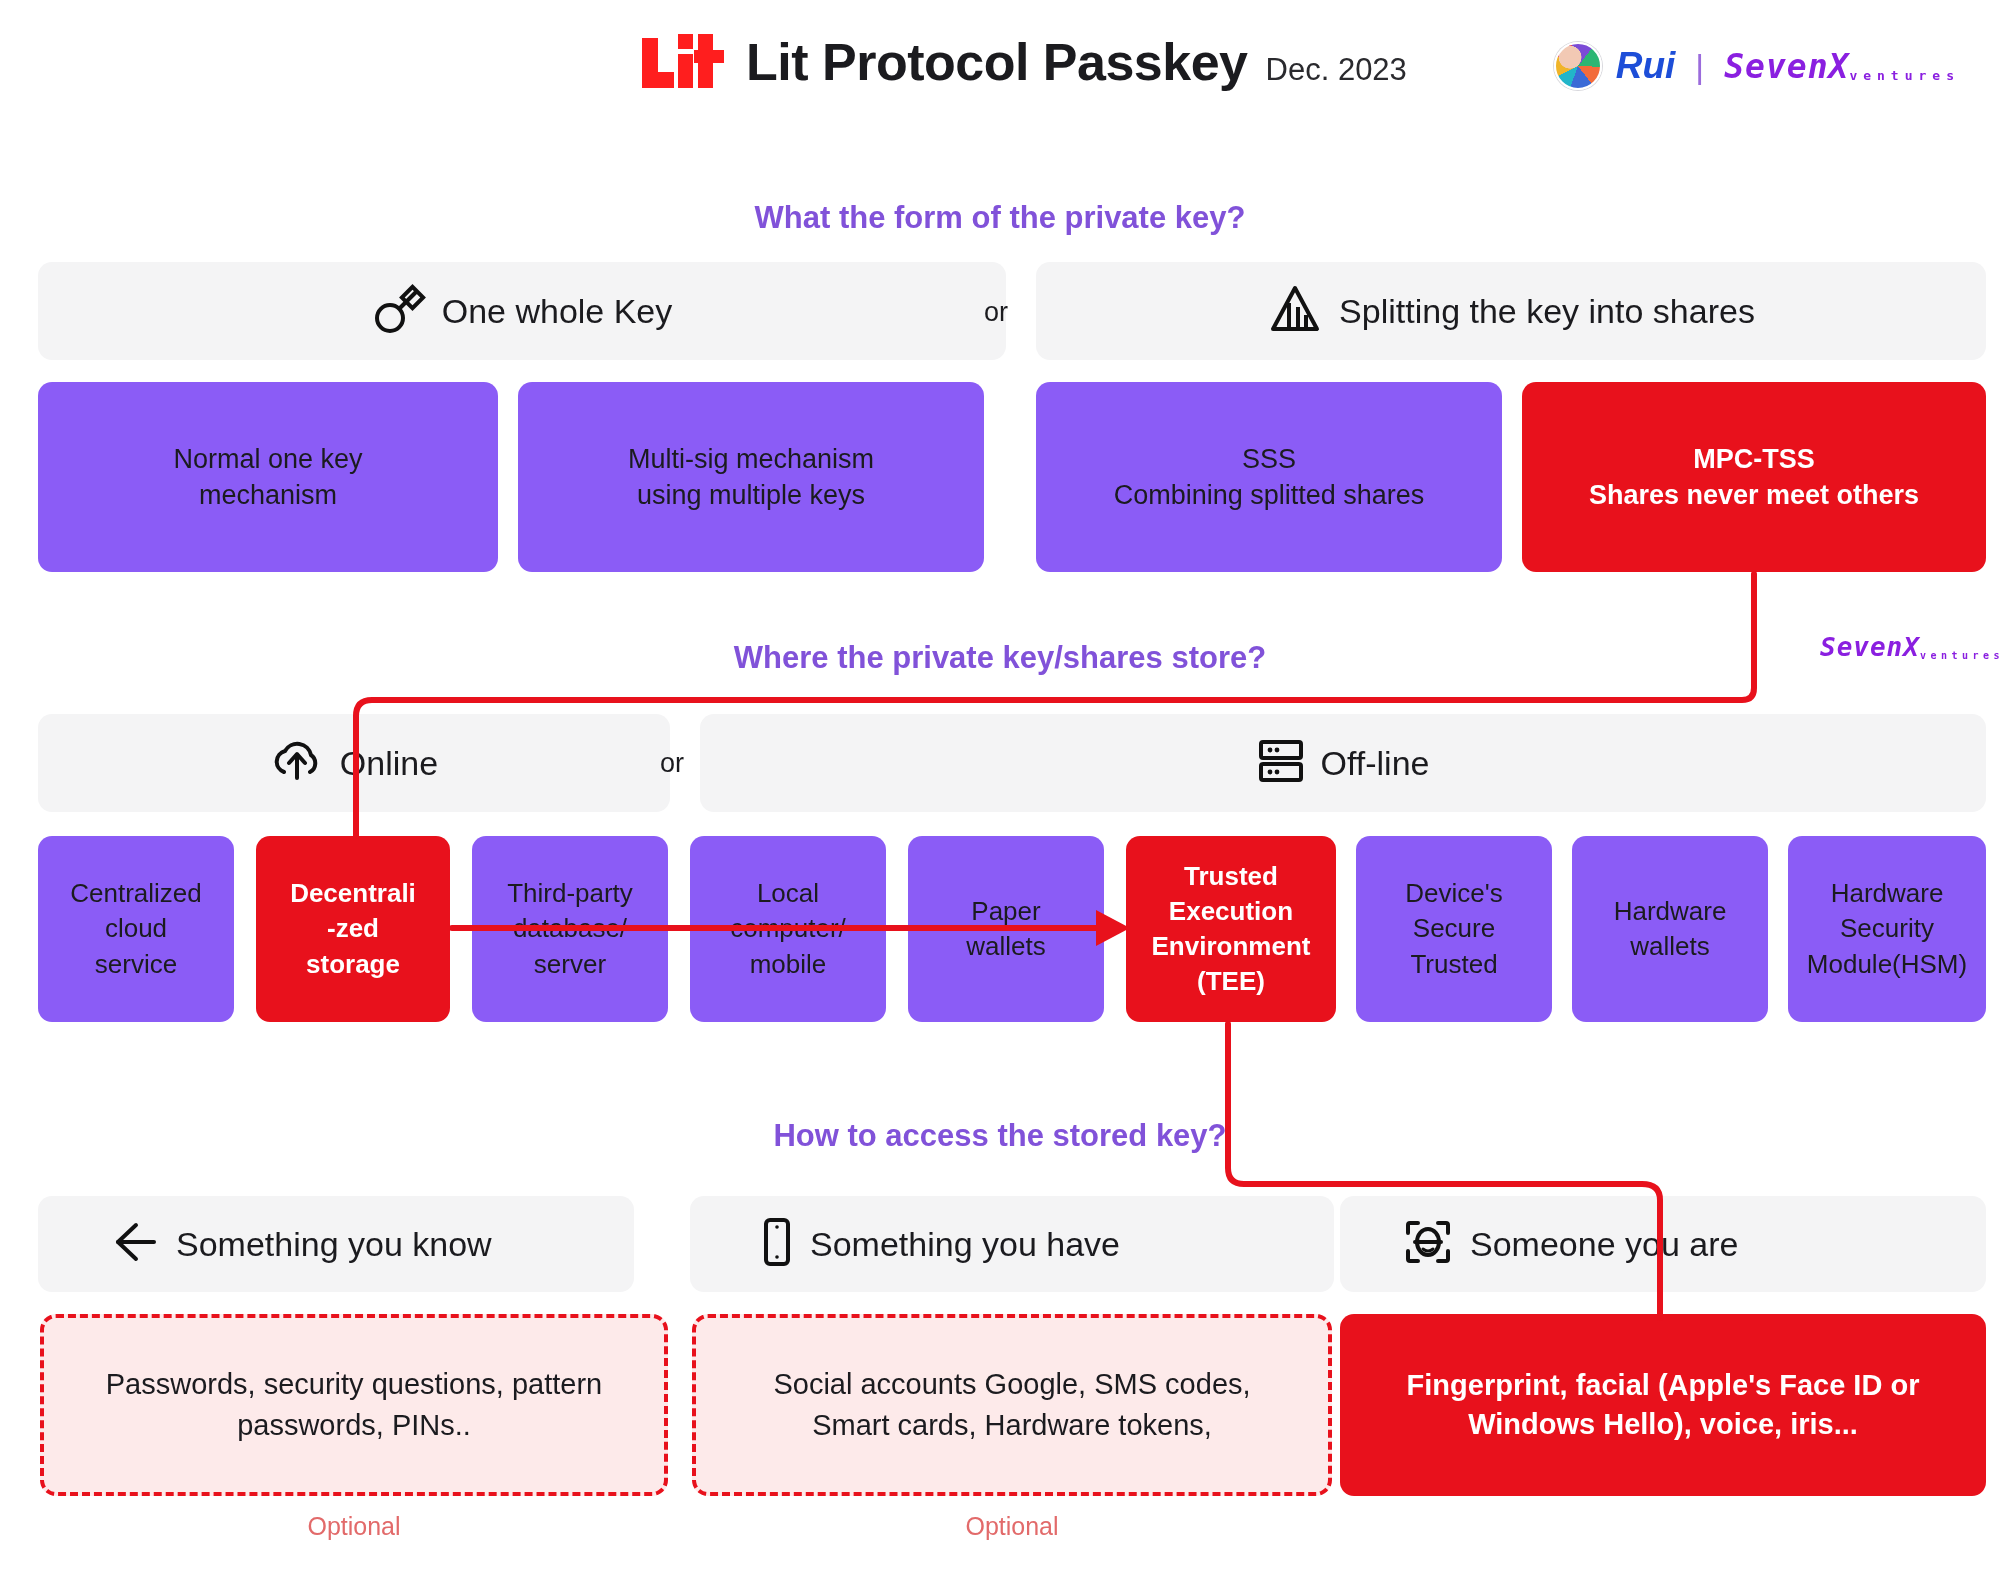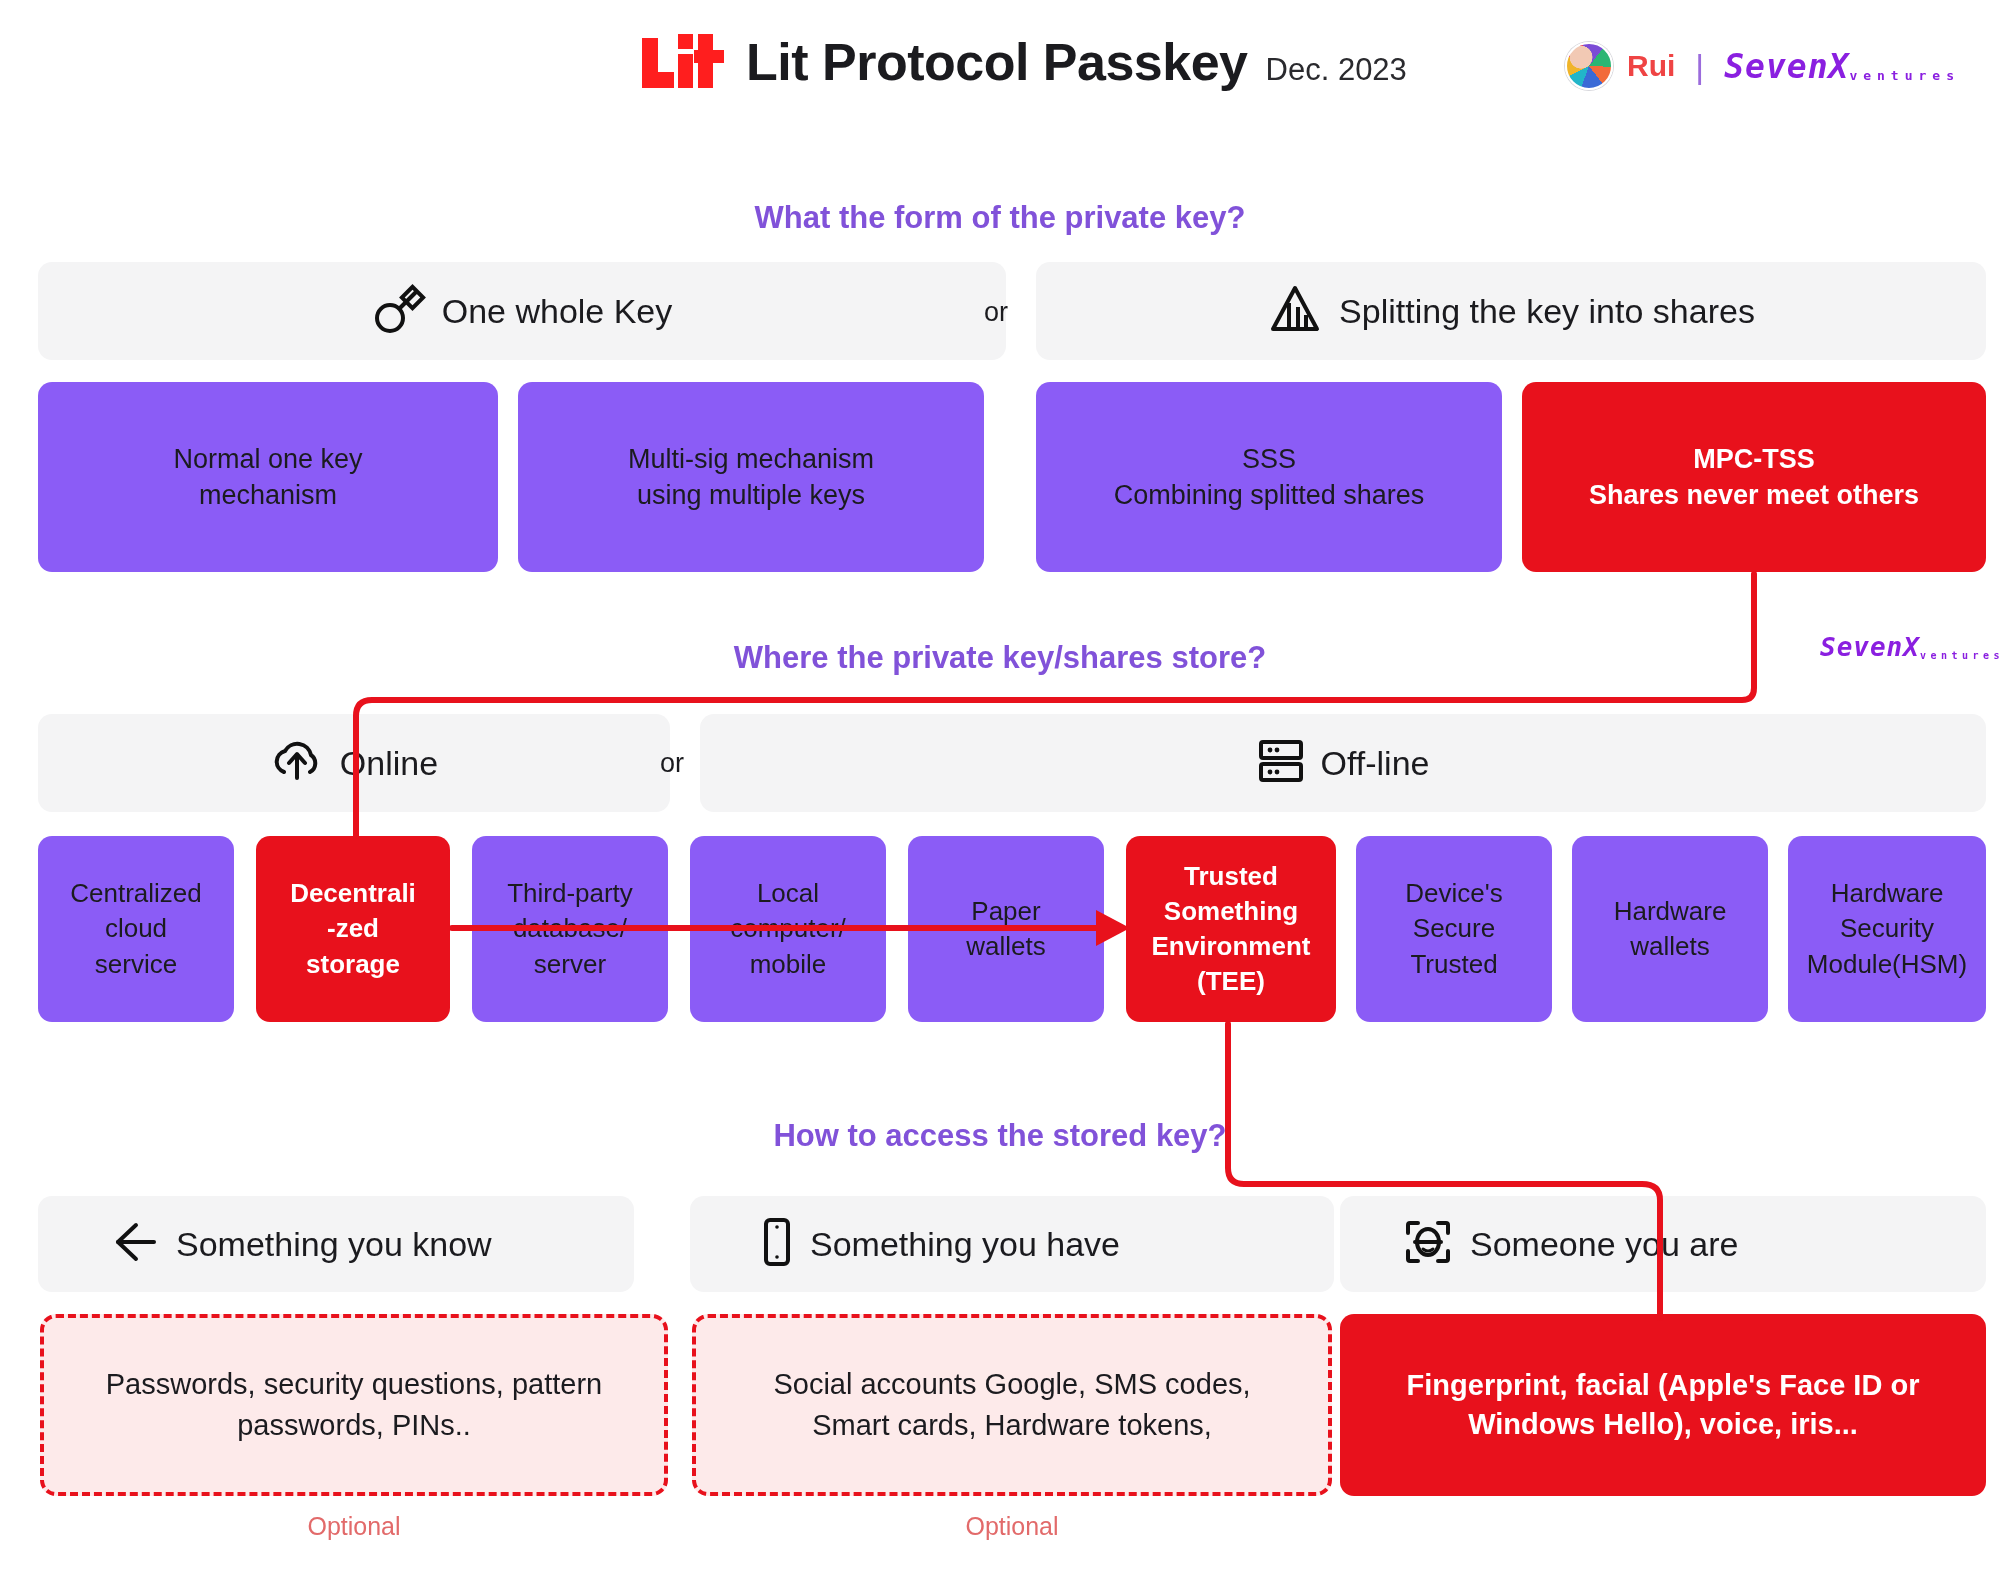--- a/index.html
+++ b/index.html
@@ -30,21 +30,21 @@
   .brand { position: absolute; right: 40px; top: 42px; display: flex; align-items: center; gap: 14px; }
   .avatar {
     width: 48px; height: 48px; border-radius: 50%;
     background:
       radial-gradient(circle at 32% 30%, #f2c9b4 0 26%, rgba(0,0,0,0) 27%),
       conic-gradient(from 200deg, #22b5c9 0 12%, #f0b429 12% 26%, #e8435a 26% 40%, #7b4bd6 40% 55%, #2bb673 55% 70%, #f26b3a 70% 84%, #3a6ad6 84% 100%);
     border: 2px solid #ffffff;
     box-shadow: 0 0 0 1px #d8d8dd;
     flex: none;
   }
-  .brand-name { font-size: 30px; font-weight: bold; color: #ef4444; }
+  .brand-name { font-size: 37px; font-weight: bold; color: #1d4ed8; font-style: italic; }
   .brand-sep { font-size: 34px; color: #9b6bdc; margin: 0 6px; }
   .sevenx { display: flex; flex-direction: row; align-items: center; line-height: 1; }
   .sevenx-main {
     font-family: "DejaVu Sans Mono", monospace;
     font-size: 33px; font-weight: bold; font-style: italic;
     color: #8a1fe0; letter-spacing: 1px;
   }
   .sevenx-sub {
     font-family: "DejaVu Sans Mono", monospace;
     font-size: 13px; font-weight: bold; color: #8a1fe0; letter-spacing: 6px; margin-top: 19px;
@@ -256,21 +256,21 @@
   <div class="card small" style="left:908px; top:836px; width:196px; height:186px;">
     <span>
       <span>Paper</span><br>
       <span>wallets</span>
     </span>
   </div>
 
   <div class="card small red" style="left:1126px; top:836px; width:210px; height:186px;">
     <span>
       <span>Trusted</span><br>
-      <span>Something</span><br>
+      <span>Execution</span><br>
       <span>Environment</span><br>
       <span>(TEE)</span>
     </span>
   </div>
 
   <div class="card small" style="left:1356px; top:836px; width:196px; height:186px;">
     <span>
       <span>Device's</span><br>
       <span>Secure</span><br>
       <span>Trusted</span>

